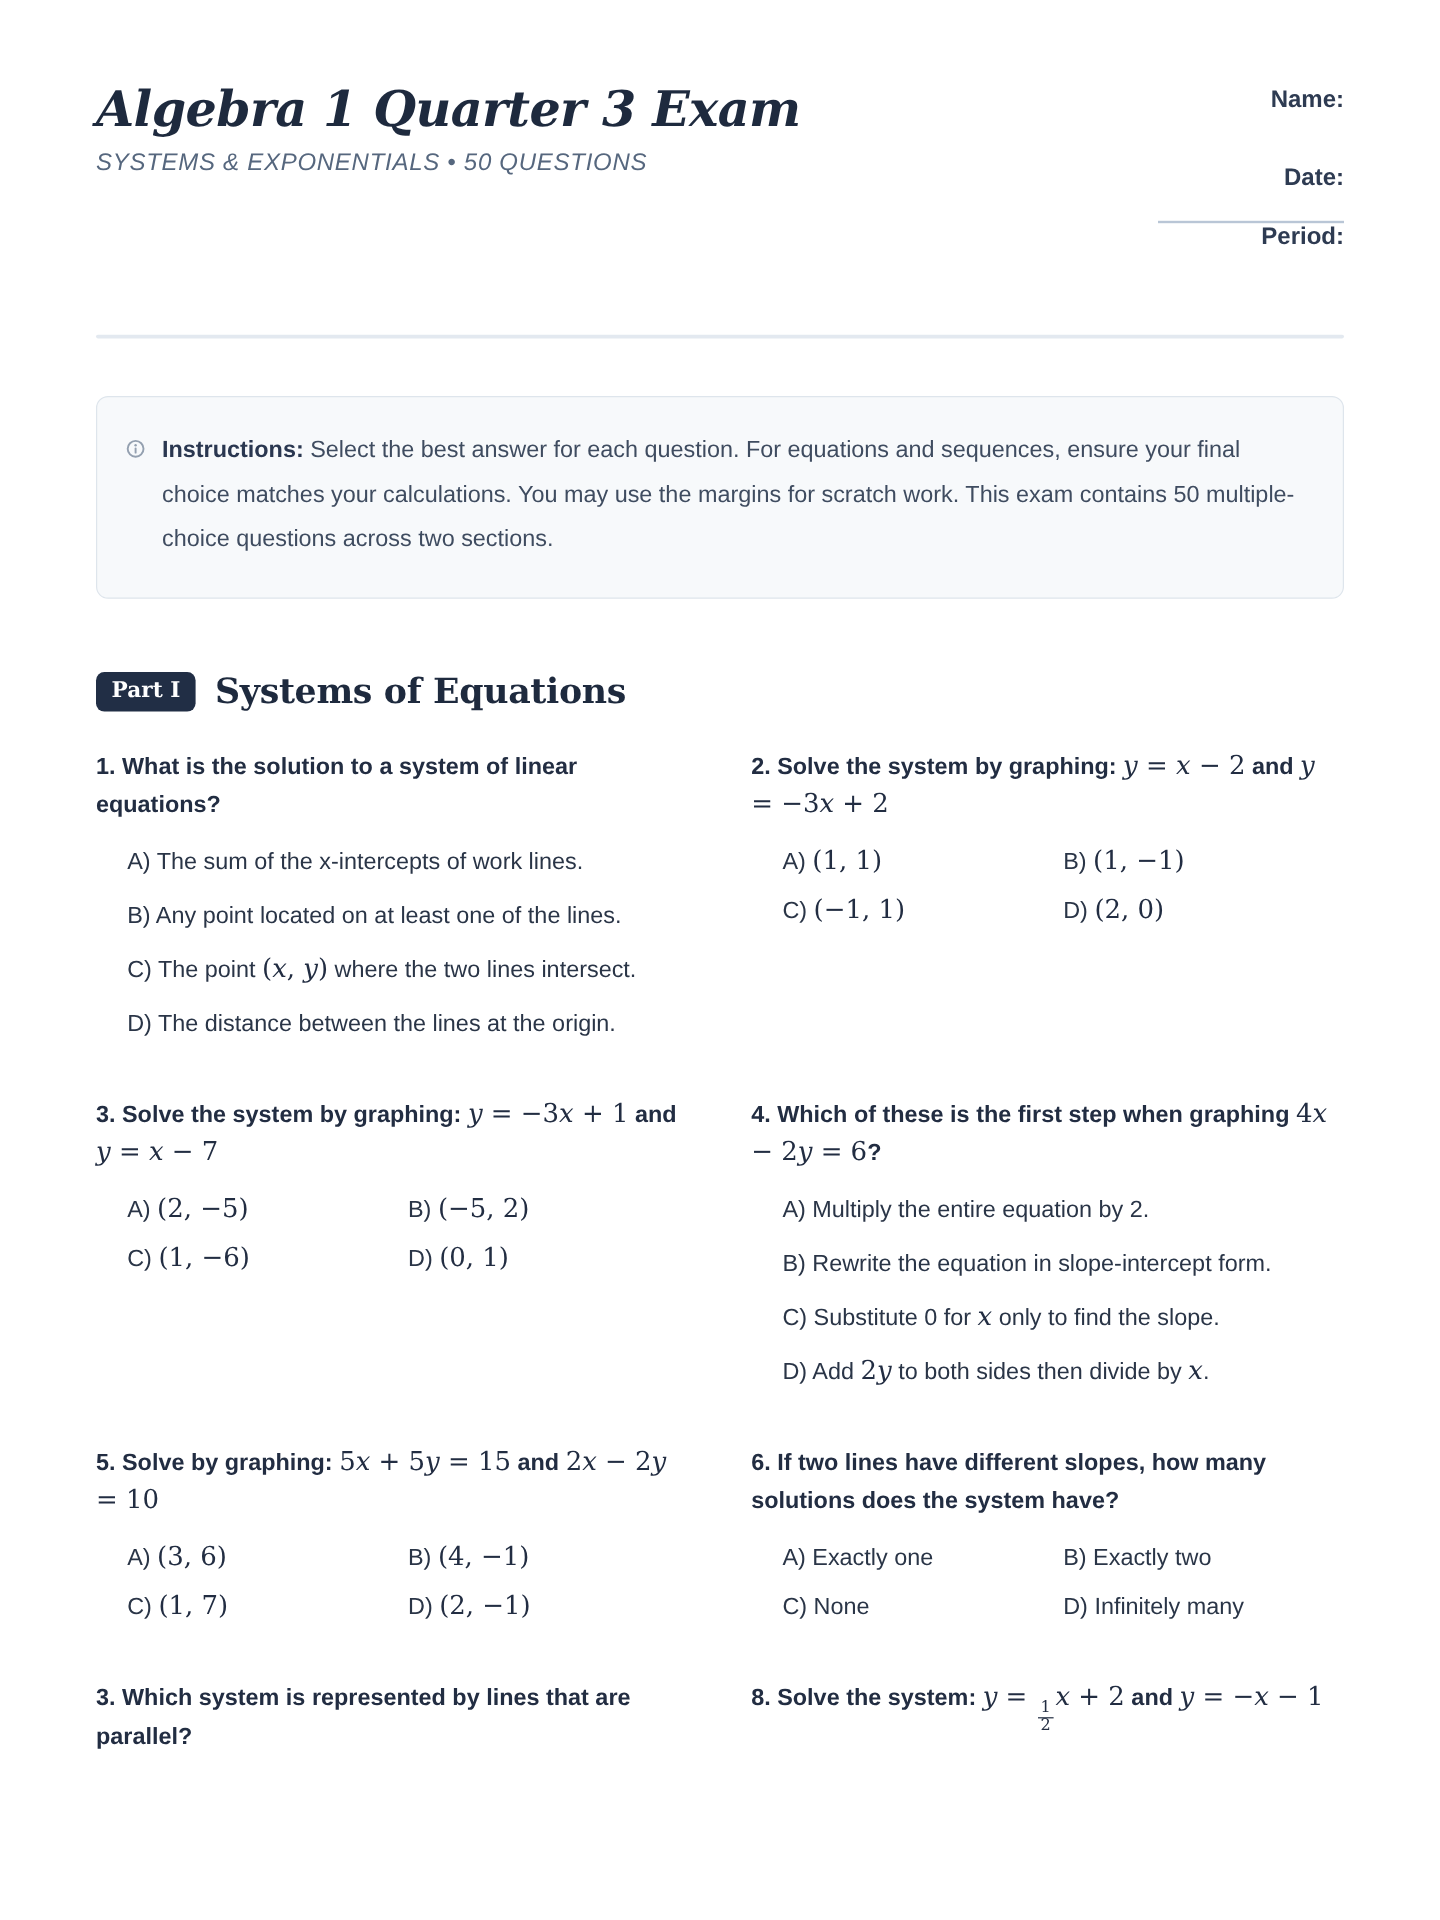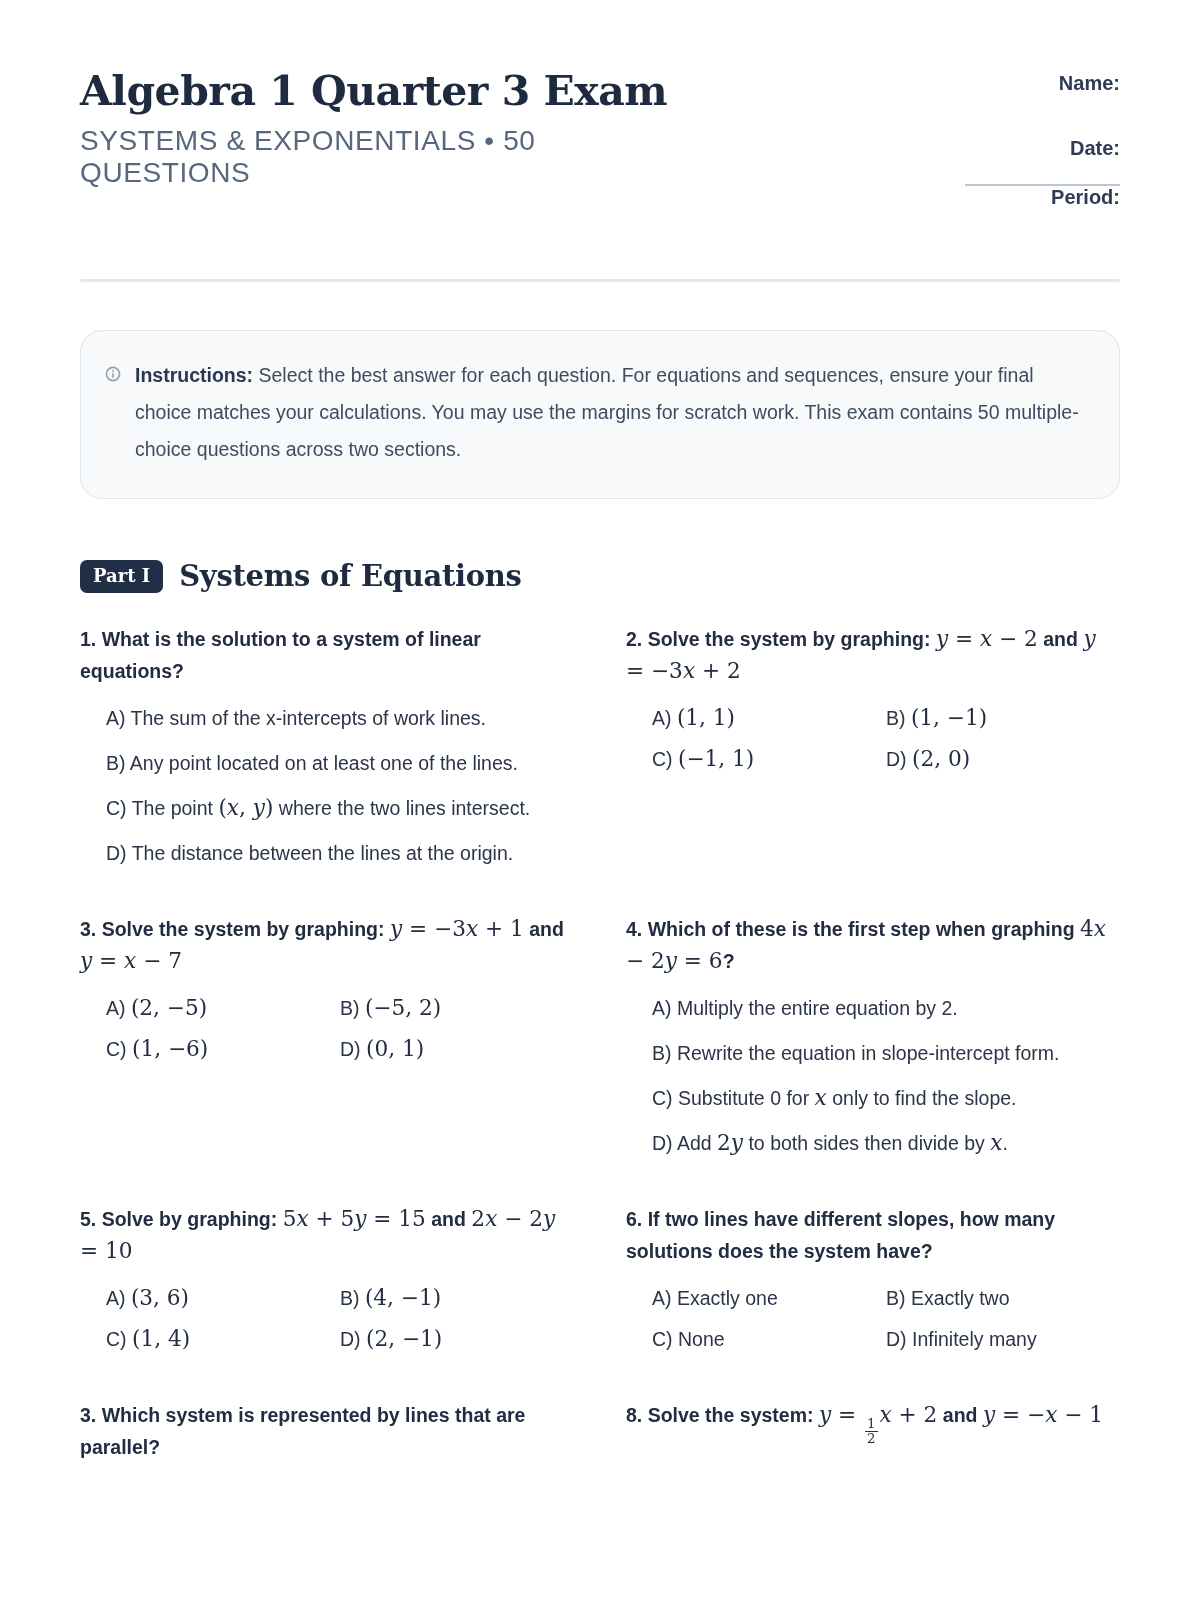--- a/index.html
+++ b/index.html
@@ -5,44 +5,44 @@
   html,body{margin:0;padding:0;}
   body{
     width:1200px;height:1600px;overflow:hidden;background:#ffffff;
     font-family:"Liberation Sans","DejaVu Sans",sans-serif;
     color:#2a3547;
   }
   .page{width:1040px;margin:0 auto;padding-top:68px;}
 
   
   .header{display:flex;align-items:flex-start;}
-  .header-left{flex:1 1 auto;min-width:0;}
+  .header-left{flex:1 1 auto;min-width:0;font-style:italic;}
   .exam-title{
     margin:0;font-family:"DejaVu Serif","Liberation Serif",serif;
     font-weight:bold;font-size:41px;line-height:1.15;color:#1e2a3e;
     letter-spacing:-0.5px;white-space:nowrap;
   }
   .exam-subtitle{
-    margin-top:10px;font-size:28px;color:#56677e;letter-spacing:0.6px;
+    margin-top:10px;font-size:20px;color:#56677e;letter-spacing:0.6px;
   }
   .id-block{flex:0 0 415px;width:415px;padding-top:4px;font-size:20px;}
   .id-row{display:flex;align-items:flex-end;flex-direction:column;}
   .id-row + .id-row{margin-top:16px;margin-left:24px;}
   .id-label{font-weight:bold;color:#2e3b52;white-space:nowrap;}
   .blank{border-bottom:2px solid #b9c6d6;height:24px;}
   .blank.name{flex:1 1 auto;margin-left:14px;}
   .blank.date{width:155px;margin-left:12px;}
   .blank.period{flex:1 1 auto;margin-left:12px;}
   .id-label.period{margin-left:26px;}
 
   .divider{height:3px;background:#e3e9f0;margin-top:44px;border-radius:2px;}
 
   
   .instructions{
-    margin-top:48px;background:#f7f9fb;border:1px solid #dee5ec;border-radius:22px;
+    margin-top:48px;background:#f7f9fb;border:1px solid #dee5ec;border-radius:10px;
     padding:26px 34px 30px 24px;display:flex;gap:14px;
   }
   .info-icon{flex:0 0 16px;margin-top:9px;}
   .instructions-text{
     font-size:19.5px;line-height:37px;color:#3f4c60;
   }
   .instructions-text b{color:#2a3750;}
 
   
   .part-heading{margin-top:60px;display:flex;align-items:flex-end;gap:16px;}
@@ -160,21 +160,21 @@
           <div class="option">B) Rewrite the equation in slope-intercept form.</div>
           <div class="option">C) Substitute 0 for <span class="m"><i>x</i></span> only to find the slope.</div>
           <div class="option">D) Add <span class="m">2<i>y</i></span> to both sides then divide by <span class="m"><i>x</i></span>.</div>
         </div>
       </article>
       <article>
         <h3 class="q-prompt">5. Solve by graphing: <span class="m">5<i>x</i> + 5<i>y</i> = 15</span> and <span class="m">2<i>x</i> − 2<i>y</i> = 10</span></h3>
         <div class="options grid">
           <div class="option">A) <span class="m">(3, 6)</span></div>
           <div class="option">B) <span class="m">(4, −1)</span></div>
-          <div class="option">C) <span class="m">(1, 4)</span></div>
+          <div class="option">C) <span class="m">(1, 7)</span></div>
           <div class="option">D) <span class="m">(2, −1)</span></div>
         </div>
       </article>
       <article>
         <h3 class="q-prompt">6. If two lines have different slopes, how many solutions does the system have?</h3>
         <div class="options grid">
           <div class="option">A) Exactly one</div>
           <div class="option">B) Exactly two</div>
           <div class="option">C) None</div>
           <div class="option">D) Infinitely many</div>

